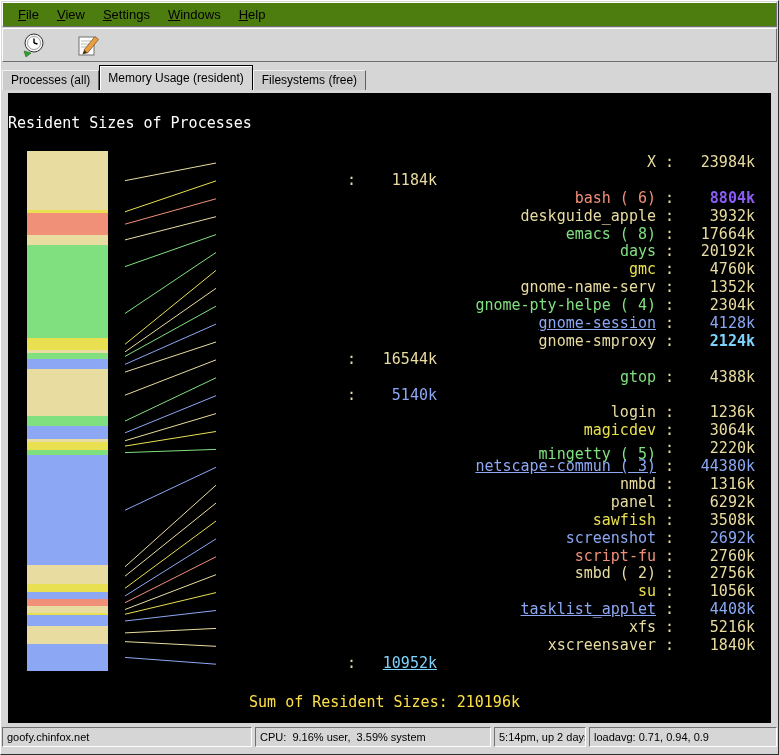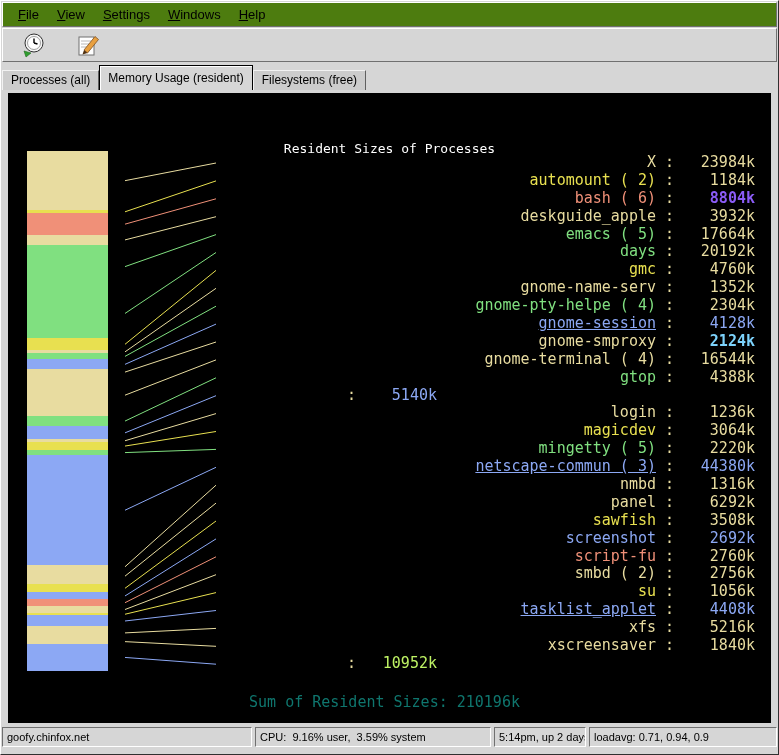--- a/index.html
+++ b/index.html
@@ -27,31 +27,31 @@
   }
   .tab.active{
     height:24px;line-height:24px;background:#d6d6d6;
     border:1px solid #000;border-bottom:none;
     box-shadow:inset 1px 1px 0 #ffffff;position:relative;z-index:2;
   }
   .chart-panel{
     position:relative;height:630px;margin:3px 7px 0;background:#000;overflow:hidden;
     font-family:"DejaVu Sans Mono",monospace;
   }
-  .chart-title{position:absolute;top:21px;left:0;right:0;text-align:center;color:#ffffff;font-size:13px;white-space:pre;margin-top:27px;}
+  .chart-title{position:absolute;top:21px;left:0;right:0;text-align:left;color:#ffffff;font-size:15px;white-space:pre;}
   .bar{position:absolute;left:19px;top:58px;width:81px;height:520px;}
   .seg{width:100%;}
   .lines{position:absolute;left:100px;top:58px;}
   .plist{position:absolute;top:61px;left:330px;right:16px;}
   .prow{display:flex;height:17.9px;line-height:17.9px;font-size:15px;}
   .plabel{flex:1;text-align:right;white-space:pre;}
   .pcolon{width:27px;text-align:center;}
   .pvalue{width:72px;text-align:right;white-space:pre;}
   .u{text-decoration:underline;}
-  .chart-sum{position:absolute;top:600px;left:0;right:10px;text-align:center;color:#0f766e;font-size:15px;white-space:pre;}
+  .chart-sum{position:absolute;top:600px;left:0;right:10px;text-align:center;color:#fde047;font-size:15px;white-space:pre;}
   .statusbar{display:flex;gap:3px;margin:4px 1px 0;height:20px;}
   .sbox{
     box-sizing:border-box;
     border-top:1px solid #707070;border-left:1px solid #707070;
     border-right:1px solid #ffffff;border-bottom:1px solid #ffffff;
     font-size:11px;line-height:18px;padding:0 4px;white-space:pre;overflow:hidden;color:#000;
     background:#d6d6d6;
   }
   .sb-host{width:250px;}
   .sb-cpu{width:236px;}
@@ -163,36 +163,35 @@
         <line x1="17" y1="490.6300785933128" x2="108" y2="495.29999999999995" stroke="#E8DCA0" stroke-width="1"></line>
         <line x1="17" y1="506.4530247959047" x2="108" y2="513.1999999999999" stroke="#8CA8F4" stroke-width="1"></line>
       </svg>
     <div class="plist" id="plist">
         <div class="prow">
           <span class="plabel" style="color: rgb(232, 220, 160);">X</span>
           <span class="pcolon" style="color: rgb(232, 220, 160);">:</span>
           <span class="pvalue" style="color: rgb(232, 220, 160);">23984k</span>
         </div>
         <div class="prow">
-          <span class="plabel" style="color: rgb(232, 224, 80);">automount ( 2)</span>
           <span class="pcolon" style="color: rgb(232, 220, 160);">:</span>
           <span class="pvalue" style="color: rgb(232, 220, 160);">1184k</span>
         </div>
         <div class="prow">
           <span class="plabel" style="color: rgb(240, 144, 120);">bash ( 6)</span>
           <span class="pcolon" style="color: rgb(232, 220, 160);">:</span>
           <span class="pvalue" style="color: #8b5cf6; font-weight: bold;">8804k</span>
         </div>
         <div class="prow">
           <span class="plabel" style="color: rgb(232, 220, 160);">deskguide_apple</span>
           <span class="pcolon" style="color: rgb(232, 220, 160);">:</span>
           <span class="pvalue" style="color: rgb(232, 220, 160);">3932k</span>
         </div>
         <div class="prow">
-          <span class="plabel" style="color: rgb(128, 224, 128);">emacs ( 5)</span>
+          <span class="plabel" style="color: rgb(128, 224, 128);">emacs ( 8)</span>
           <span class="pcolon" style="color: rgb(232, 220, 160);">:</span>
           <span class="pvalue" style="color: rgb(232, 220, 160);">17664k</span>
         </div>
         <div class="prow">
           <span class="plabel" style="color: rgb(128, 224, 128);">days</span>
           <span class="pcolon" style="color: rgb(232, 220, 160);">:</span>
           <span class="pvalue" style="color: rgb(232, 220, 160);">20192k</span>
         </div>
         <div class="prow">
           <span class="plabel" style="color: rgb(232, 224, 80);">gmc</span>
@@ -213,21 +212,20 @@
           <span class="plabel u" style="color: rgb(140, 168, 244);">gnome-session</span>
           <span class="pcolon" style="color: rgb(232, 220, 160);">:</span>
           <span class="pvalue" style="color: rgb(140, 168, 244);">4128k</span>
         </div>
         <div class="prow">
           <span class="plabel" style="color: rgb(232, 220, 160);">gnome-smproxy</span>
           <span class="pcolon" style="color: rgb(232, 220, 160);">:</span>
           <span class="pvalue" style="color: #7dd3fc; font-weight: bold;">2124k</span>
         </div>
         <div class="prow">
-          <span class="plabel" style="color: rgb(232, 220, 160);">gnome-terminal ( 4)</span>
           <span class="pcolon" style="color: rgb(232, 220, 160);">:</span>
           <span class="pvalue" style="color: rgb(232, 220, 160);">16544k</span>
         </div>
         <div class="prow">
           <span class="plabel" style="color: rgb(128, 224, 128);">gtop</span>
           <span class="pcolon" style="color: rgb(232, 220, 160);">:</span>
           <span class="pvalue" style="color: rgb(232, 220, 160);">4388k</span>
         </div>
         <div class="prow">
           <span class="pcolon" style="color: rgb(232, 220, 160);">:</span>
@@ -237,21 +235,21 @@
           <span class="plabel" style="color: rgb(232, 220, 160);">login</span>
           <span class="pcolon" style="color: rgb(232, 220, 160);">:</span>
           <span class="pvalue" style="color: rgb(232, 220, 160);">1236k</span>
         </div>
         <div class="prow">
           <span class="plabel" style="color: rgb(232, 224, 80);">magicdev</span>
           <span class="pcolon" style="color: rgb(232, 220, 160);">:</span>
           <span class="pvalue" style="color: rgb(232, 220, 160);">3064k</span>
         </div>
         <div class="prow">
-          <span class="plabel" style="color: rgb(128, 224, 128);">mingetty ( 5)</span>
+          <span class="plabel" style="color: rgb(128, 224, 128); margin-top: 6px;">mingetty ( 5)</span>
           <span class="pcolon" style="color: rgb(232, 220, 160);">:</span>
           <span class="pvalue" style="color: rgb(232, 220, 160);">2220k</span>
         </div>
         <div class="prow">
           <span class="plabel u" style="color: rgb(140, 168, 244);">netscape-commun ( 3)</span>
           <span class="pcolon" style="color: rgb(232, 220, 160);">:</span>
           <span class="pvalue" style="color: rgb(140, 168, 244);">44380k</span>
         </div>
         <div class="prow">
           <span class="plabel" style="color: rgb(232, 220, 160);">nmbd</span>
@@ -298,21 +296,21 @@
           <span class="pcolon" style="color: rgb(232, 220, 160);">:</span>
           <span class="pvalue" style="color: rgb(232, 220, 160);">5216k</span>
         </div>
         <div class="prow">
           <span class="plabel" style="color: rgb(232, 220, 160); text-align: right;">xscreensaver</span>
           <span class="pcolon" style="color: rgb(232, 220, 160);">:</span>
           <span class="pvalue" style="color: rgb(232, 220, 160);">1840k</span>
         </div>
         <div class="prow">
           <span class="pcolon" style="color: rgb(232, 220, 160);">:</span>
-          <span class="pvalue" style="color: #bef264;">10952k</span>
+          <span class="pvalue" style="color: #7dd3fc; text-decoration: underline;">10952k</span>
         </div>
       </div>
     <div class="chart-sum">Sum of Resident Sizes: 210196k</div>
   </div>
 
   <div class="statusbar">
     <div class="sbox sb-host">goofy.chinfox.net</div>
     <div class="sbox sb-cpu">CPU:  9.16% user,  3.59% system</div>
     <div class="sbox sb-time">5:14pm, up 2 days</div>
     <div class="sbox sb-load">loadavg: 0.71, 0.94, 0.9</div>

